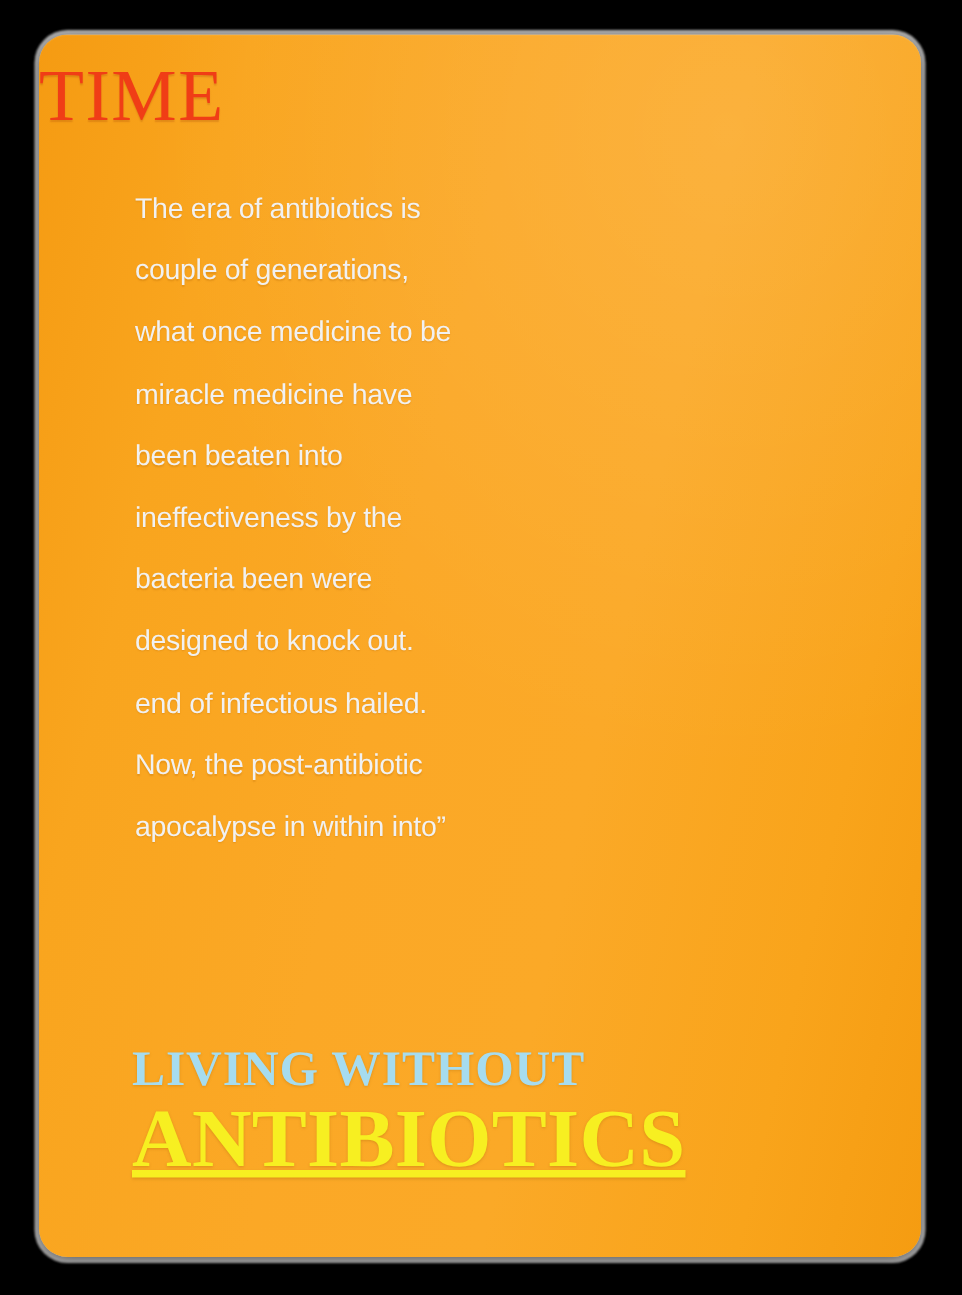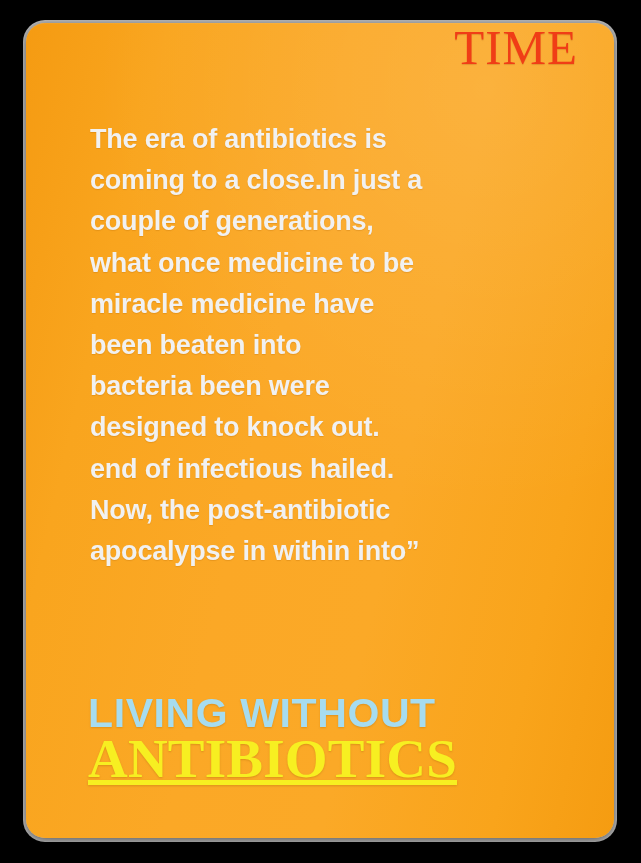--- a/index.html
+++ b/index.html
@@ -53,63 +53,62 @@
           #f9a41b 84%,
           #f59c11 100%);
     box-shadow:
       0 2px 10px rgba(0,0,0,0.55),
       inset 0 1px 0 rgba(255,255,255,0.06);
     overflow: hidden;
   }
 
   .masthead-row {
     position: absolute;
-    top: 0;
+    top: 16px;
     left: 0;
     right: 36px;
-    text-align: right;
     line-height: 1;
   }
   .masthead {
     display: inline-block;
     font-family: "Liberation Serif", serif;
     font-weight: 400;
     font-size: 49px;
     letter-spacing: 1px;
     color: #f03d16;
     text-shadow: 0 1px 1px rgba(120,30,0,0.18);
   }
 
   .quote-block {
     position: absolute;
     left: 64px;
     top: 96px;
     right: 28px;
   }
   .quote-line {
     font-family: "Liberation Sans", sans-serif;
-    font-weight: bold;
-    font-size: 27px;
+    font-weight: normal;
+    font-size: 19px;
     line-height: 41.2px;
     color: #f1f1f1;
     letter-spacing: -0.2px;
     white-space: nowrap;
     text-shadow: 0 1px 1px rgba(170,95,0,0.25);
   }
 
   .title-block {
     position: absolute;
     left: 62px;
     right: 28px;
     bottom: 52px;
   }
   .title-line-1 {
-    font-family: Liberation Sans, sans-serif;
+    font-family: Liberation Serif, serif;
     font-weight: bold;
-    font-size: 41px;
+    font-size: 33px;
     line-height: 41px;
     letter-spacing: 0.6px;
     color: #a6dcef;
     white-space: nowrap;
     text-shadow: 0 1px 2px rgba(150,85,0,0.28);
   }
   .title-line-2 {
     font-family: "Liberation Serif", serif;
     font-weight: bold;
     font-size: 55px;
@@ -130,25 +129,25 @@
   <div class="card-glow"></div>
 
   <div class="magazine-card">
 
     <div class="masthead-row">
       <span class="masthead">TIME</span>
     </div>
 
     <div class="quote-block">
       <div class="quote-line">The era of antibiotics is</div>
-      <div class="quote-line">coming to a close.In just a</div>
       <div class="quote-line">couple of generations,</div>
       <div class="quote-line">what once medicine to be</div>
       <div class="quote-line">miracle medicine have</div>
       <div class="quote-line">been beaten into</div>
+      <div class="quote-line">ineffectiveness by the</div>
       <div class="quote-line">bacteria been were</div>
       <div class="quote-line">designed to knock out.</div>
       <div class="quote-line">end of infectious hailed.</div>
       <div class="quote-line">Now, the post-antibiotic</div>
       <div class="quote-line">apocalypse in within into”</div>
     </div>
 
     <div class="title-block">
       <div class="title-line-1">LIVING WITHOUT</div>
       <div class="title-line-2">ANTIBIOTICS</div>

